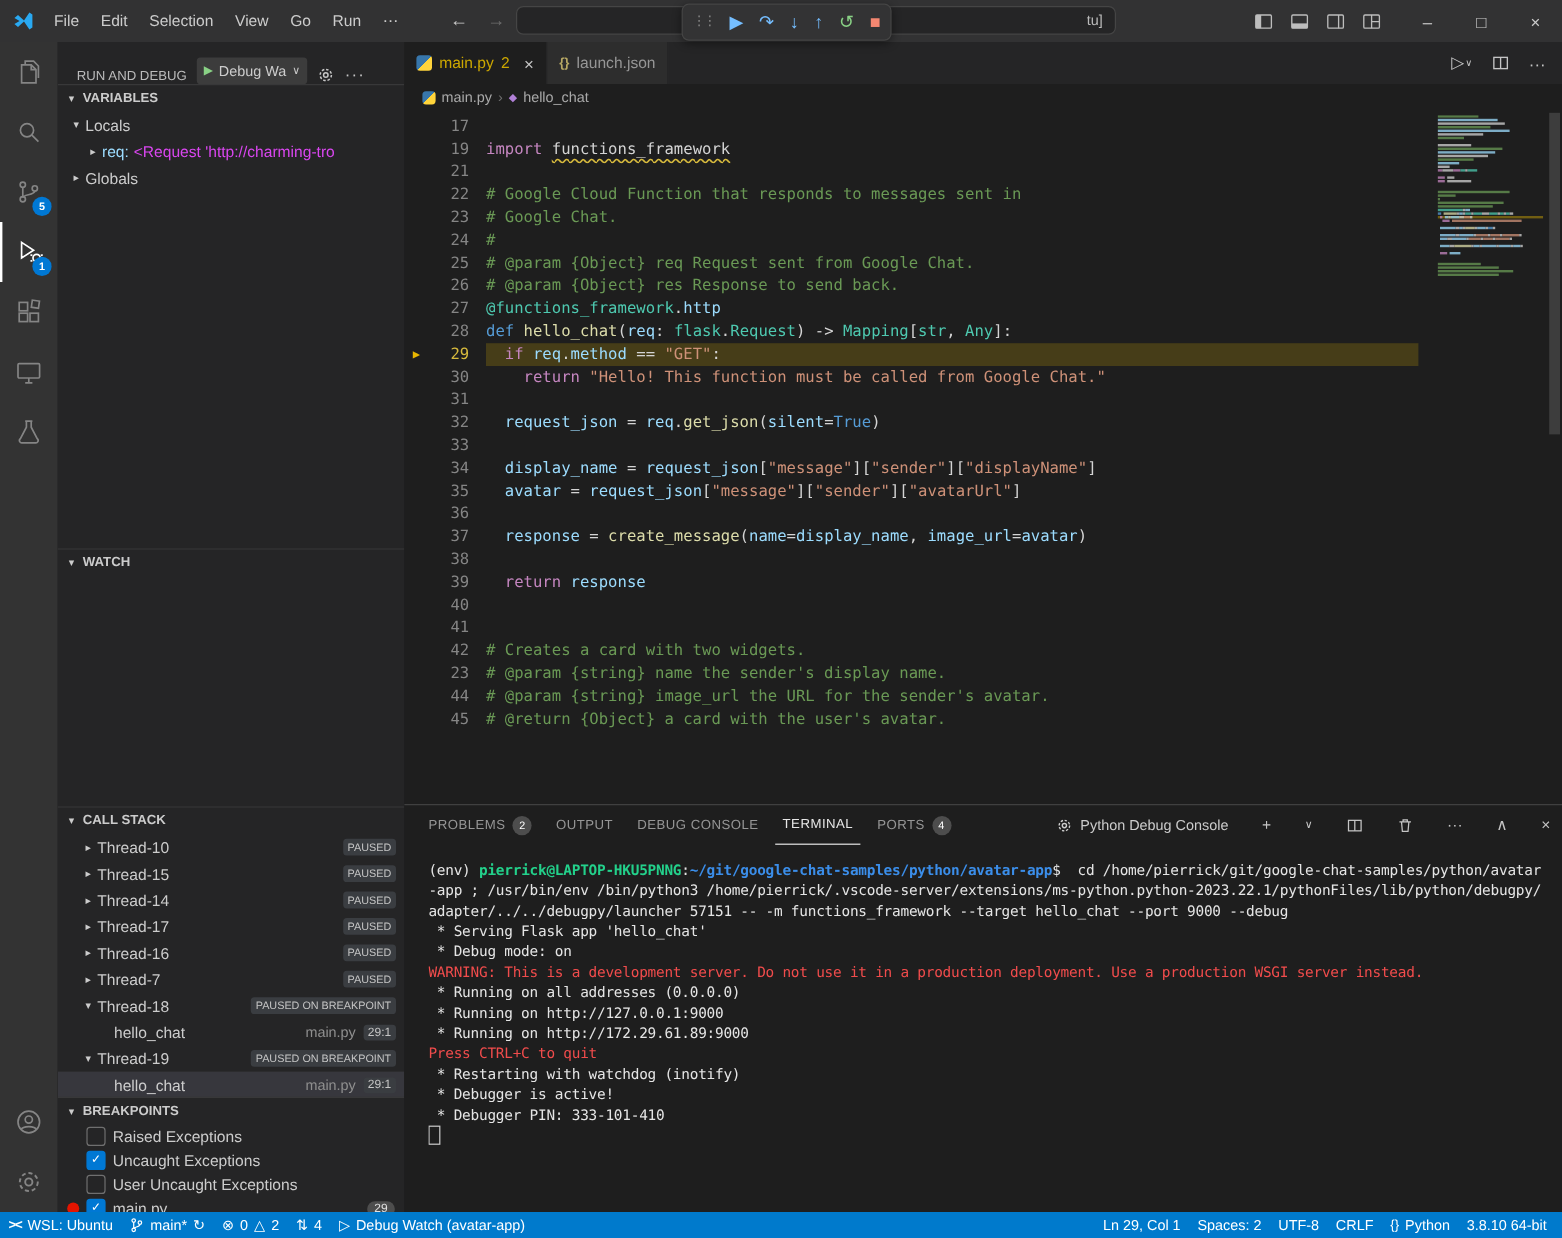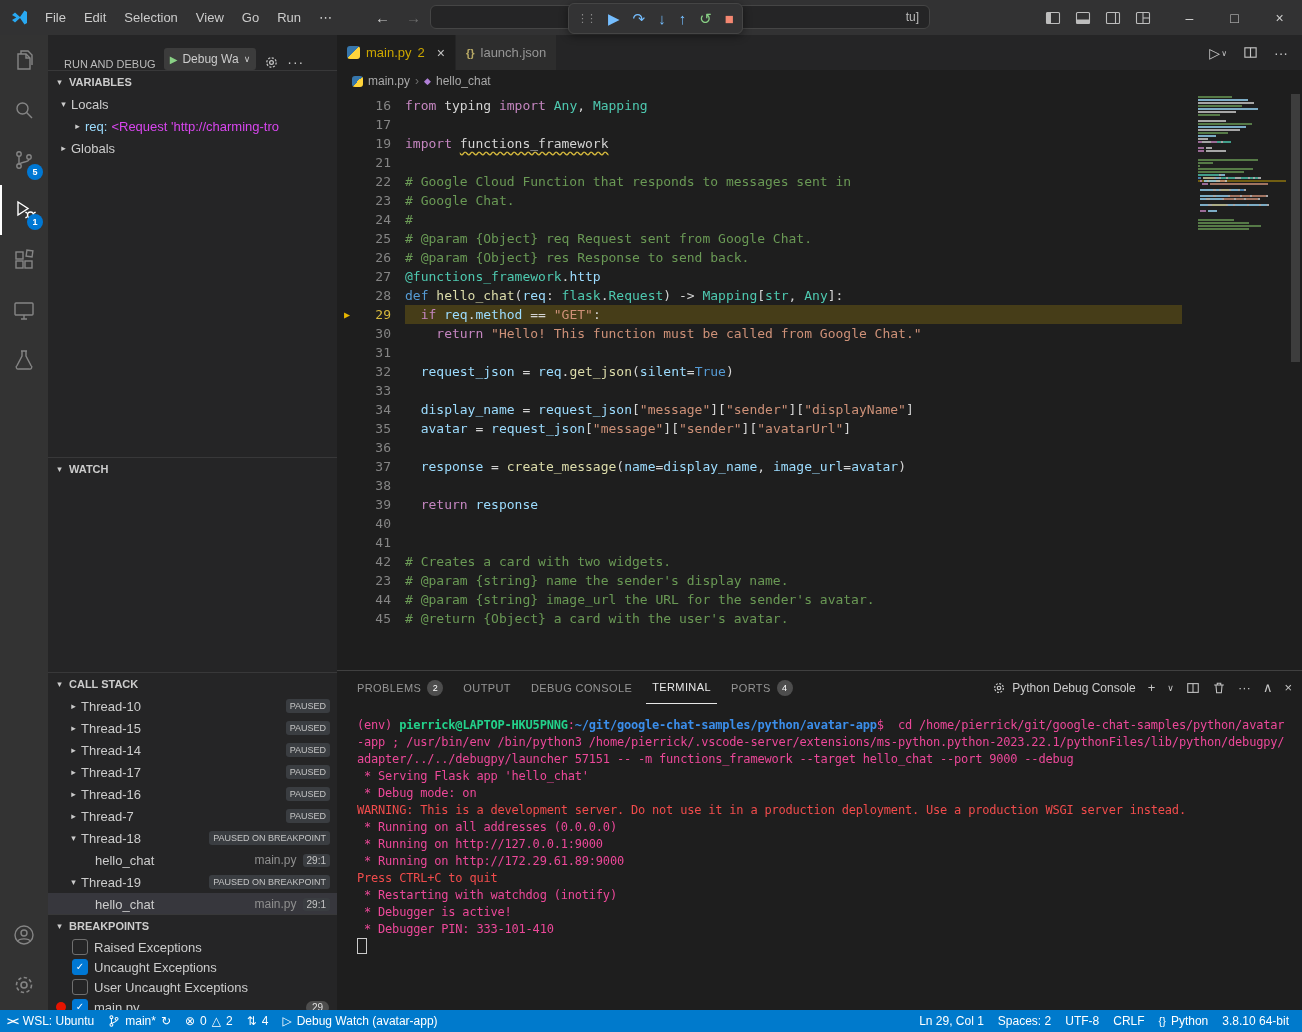--- a/index.html
+++ b/index.html
@@ -95,25 +95,25 @@
   .mini-line.current{background:rgba(214,173,5,0.45);}
   .mini-tk{height:2px;flex:none;opacity:.75;}
   .scrollbar-thumb{position:absolute;right:2px;top:2px;width:9px;height:268px;background:rgba(121,121,121,0.35);}
   
   .panel{position:absolute;left:337px;top:670px;right:0;height:340px;background:#1e1e1e;border-top:1px solid rgba(128,128,128,0.35);box-sizing:border-box;}
   .panel-header{height:33px;display:flex;align-items:center;padding:0 10px 0 14px;}
   #panel-tabs{display:flex;height:100%;}
   .panel-tab{display:flex;align-items:center;gap:6px;padding:0 6px;margin-right:8px;font-size:11px;color:#969696;letter-spacing:.4px;box-sizing:border-box;}
   .panel-tab.active{color:#e7e7e7;border-bottom:1px solid #e7e7e7;}
   .pt-badge{background:#4d4d4d;color:#ffffff;border-radius:50%;width:16px;height:16px;font-size:9px;display:flex;align-items:center;justify-content:center;}
-  .panel-actions{margin-left:auto;display:flex;align-items:center;gap:12px;color:#c5c5c5;font-size:13px;justify-content:space-between;}
+  .panel-actions{margin-left:auto;display:flex;align-items:center;gap:28px;color:#c5c5c5;font-size:13px;justify-content:space-between;}
   .profile{display:flex;align-items:center;gap:6px;font-size:12px;color:#cccccc;}
   #terminal{position:absolute;left:20px;top:46px;right:4px;bottom:2px;font-family:"DejaVu Sans Mono","Liberation Mono",monospace;
             font-size:12px;letter-spacing:-0.2px;line-height:17px;white-space:pre;overflow:hidden;color:#cccccc;}
-  .tm-pl{color:#ec4899}.tm-gr{color:#23d18b;font-weight:bold}.tm-bl{color:#3b8eea;font-weight:bold}.tm-rd{color:#f14c4c}
+  .tm-pl{color:#e5e5e5}.tm-gr{color:#23d18b;font-weight:bold}.tm-bl{color:#3b8eea;font-weight:bold}.tm-rd{color:#f14c4c}
   .term-cursor{display:inline-block;width:8px;height:14px;border:1px solid #cccccc;vertical-align:-2px;}
   
   .statusbar{position:absolute;left:0;bottom:0;right:0;height:22px;background:#007acc;display:flex;align-items:center;color:#ffffff;font-size:12px;z-index:30;}
   .sb-item{height:100%;display:flex;align-items:center;gap:5px;padding:0 7px;white-space:nowrap;}
   .rem-ico{font-weight:bold;letter-spacing:-1px;font-size:11px;}
   .sb-ico{font-size:11px;}
   .sb-right{margin-left:auto;display:flex;height:100%;margin-right:6px;}
   .st-glyph{font-size:12px;}
 </style>
 </head>
@@ -403,21 +403,20 @@
     </div>
     <div class="breadcrumbs" data-name="breadcrumb">
       <span class="fi-python" style="width:11px;height:11px" data-name="python-file-icon"></span>
       <span data-name="breadcrumb-file">main.py</span>
       <span class="bc-sep" data-name="chevron-right-icon">›</span>
       <span class="bc-method" data-name="method-symbol-icon">◆</span>
       <span data-name="breadcrumb-symbol">hello_chat</span>
     </div>
     <div class="code-area" data-name="code-editor">
       <div id="code-lines">
-          <div class="code-line" data-name="code-line-16"><span class="glyph"></span><span class="ln">16</span><span class="code-content"><span class="tk-kw">from</span><span class="tk-pl"> typing </span><span class="tk-kw">import</span><span class="tk-ty"> Any</span><span class="tk-pl">, </span><span class="tk-ty">Mapping</span></span></div>
           <div class="code-line" data-name="code-line-17"><span class="glyph"></span><span class="ln">17</span><span class="code-content"></span></div>
           <div class="code-line" data-name="code-line-19"><span class="glyph"></span><span class="ln">19</span><span class="code-content"><span class="tk-kw">import</span><span class="tk-pl"> </span><span class="tk-wr">functions_framework</span></span></div>
           <div class="code-line" data-name="code-line-21"><span class="glyph"></span><span class="ln">21</span><span class="code-content"></span></div>
           <div class="code-line" data-name="code-line-22"><span class="glyph"></span><span class="ln">22</span><span class="code-content"><span class="tk-co"># Google Cloud Function that responds to messages sent in</span></span></div>
           <div class="code-line" data-name="code-line-23"><span class="glyph"></span><span class="ln">23</span><span class="code-content"><span class="tk-co"># Google Chat.</span></span></div>
           <div class="code-line" data-name="code-line-24"><span class="glyph"></span><span class="ln">24</span><span class="code-content"><span class="tk-co">#</span></span></div>
           <div class="code-line" data-name="code-line-25"><span class="glyph"></span><span class="ln">25</span><span class="code-content"><span class="tk-co"># @param {Object} req Request sent from Google Chat.</span></span></div>
           <div class="code-line" data-name="code-line-26"><span class="glyph"></span><span class="ln">26</span><span class="code-content"><span class="tk-co"># @param {Object} res Response to send back.</span></span></div>
           <div class="code-line" data-name="code-line-27"><span class="glyph"></span><span class="ln">27</span><span class="code-content"><span class="tk-ty">@functions_framework</span><span class="tk-pl">.</span><span class="tk-va">http</span></span></div>
           <div class="code-line" data-name="code-line-28"><span class="glyph"></span><span class="ln">28</span><span class="code-content"><span class="tk-bl">def</span><span class="tk-pl"> </span><span class="tk-fn">hello_chat</span><span class="tk-pl">(</span><span class="tk-va">req</span><span class="tk-pl">: </span><span class="tk-ty">flask</span><span class="tk-pl">.</span><span class="tk-ty">Request</span><span class="tk-pl">) -&gt; </span><span class="tk-ty">Mapping</span><span class="tk-pl">[</span><span class="tk-ty">str</span><span class="tk-pl">, </span><span class="tk-ty">Any</span><span class="tk-pl">]:</span></span></div>

